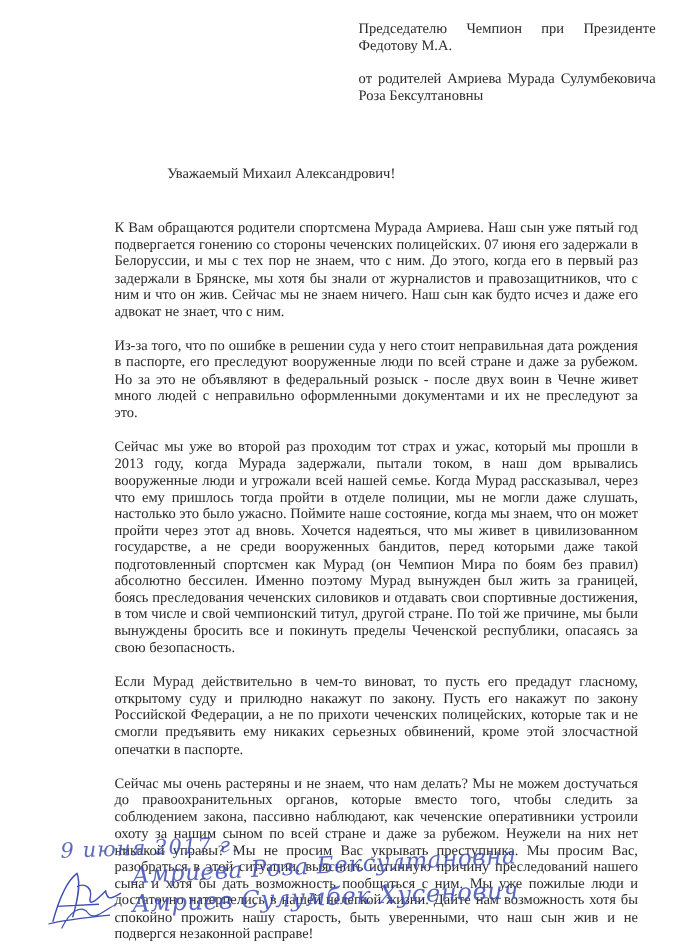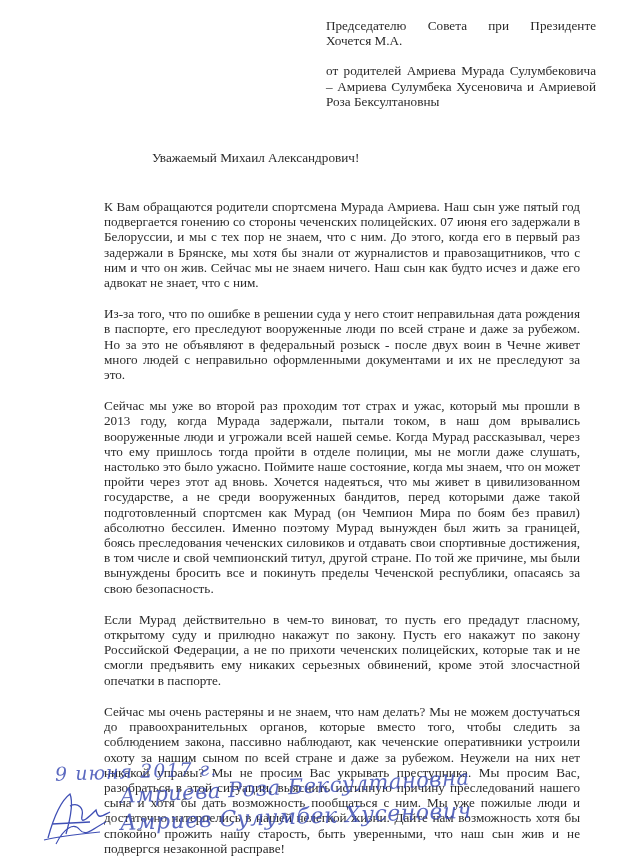--- a/index.html
+++ b/index.html
@@ -96,25 +96,24 @@
       transform-origin: left center;
     }
     .hw-sig {
       position: absolute;
     }
   </style>
 </head>
 <body>
 
 <div class="addressee">
-  <span class="line justify">Председателю Совета при Президенте</span>
-  <span class="line">Хочется М.А.</span>
+  <span class="line justify">Председателю Чемпион при Президенте</span>
+  <span class="line">Федотову М.А.</span>
   <div class="gap"></div>
   <span class="line justify">от родителей Амриева Мурада Сулумбековича</span>
-  <span class="line justify">– Амриева Сулумбека Хусеновича и Амриевой</span>
   <span class="line">Роза Бексултановны</span>
 </div>
 
 <div class="salutation">Уважаемый Михаил Александрович!</div>
 
 <div class="body-text">
   <p>К Вам обращаются родители спортсмена Мурада Амриева. Наш сын уже пятый год подвергается гонению со стороны чеченских полицейских. 07 июня его задержали в Белоруссии, и мы с тех пор не знаем, что с ним. До этого, когда его в первый раз задержали в Брянске, мы хотя бы знали от журналистов и правозащитников, что с ним и что он жив. Сейчас мы не знаем ничего. Наш сын как будто исчез и даже его адвокат не знает, что с ним.</p>
   <p>Из-за того, что по ошибке в решении суда у него стоит неправильная дата рождения в паспорте, его преследуют вооруженные люди по всей стране и даже за рубежом. Но за это не объявляют в федеральный розыск - после двух воин в Чечне живет много людей с неправильно оформленными документами и их не преследуют за это.</p>
   <p>Сейчас мы уже во второй раз проходим тот страх и ужас, который мы прошли в 2013 году, когда Мурада задержали, пытали током, в наш дом врывались вооруженные люди и угрожали всей нашей семье. Когда Мурад рассказывал, через что ему пришлось тогда пройти в отделе полиции, мы не могли даже слушать, настолько это было ужасно. Поймите наше состояние, когда мы знаем, что он может пройти через этот ад вновь. Хочется надеяться, что мы живет в цивилизованном государстве, а не среди вооруженных бандитов, перед которыми даже такой подготовленный спортсмен как Мурад (он Чемпион Мира по боям без правил) абсолютно бессилен. Именно поэтому Мурад вынужден был жить за границей, боясь преследования чеченских силовиков и отдавать свои спортивные достижения, в том числе и свой чемпионский титул, другой стране. По той же причине, мы были вынуждены бросить все и покинуть пределы Чеченской республики, опасаясь за свою безопасность.</p>
   <p class="spaced">Если Мурад действительно в чем-то виноват, то пусть его предадут гласному, открытому суду и прилюдно накажут по закону. Пусть его накажут по закону Российской Федерации, а не по прихоти чеченских полицейских, которые так и не смогли предъявить ему никаких серьезных обвинений, кроме этой злосчастной опечатки в паспорте.</p>

